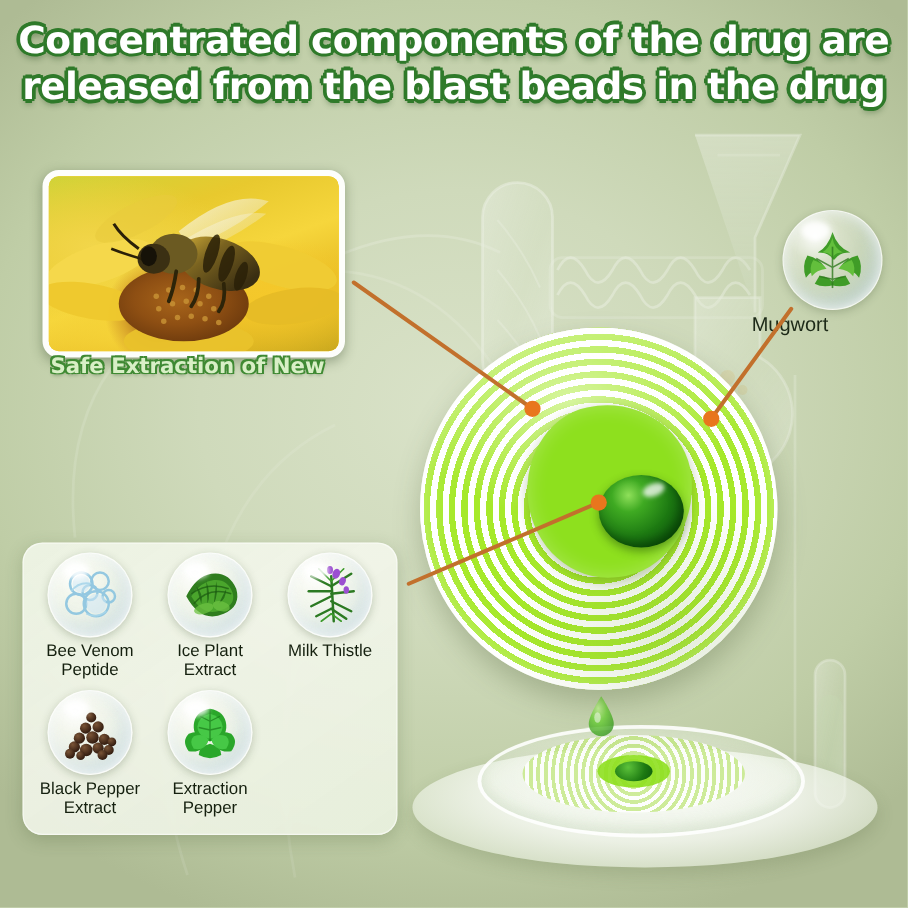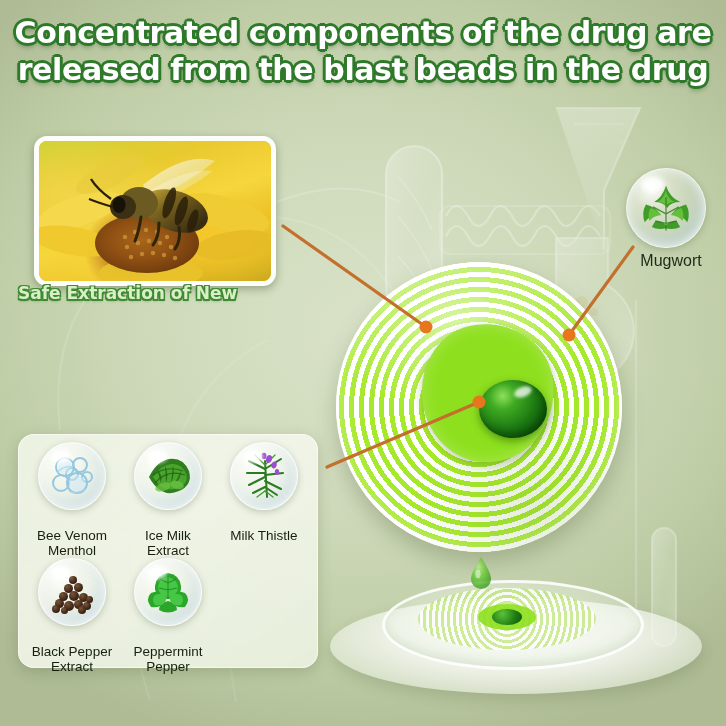--- a/index.html
+++ b/index.html
@@ -46,21 +46,21 @@
     background:
       radial-gradient(circle at 38% 78%, #8c5a12 0%, #b3791c 9%, #d9a52a 16%, rgba(217,165,42,0) 24%),
       radial-gradient(ellipse 60% 45% at 30% 88%, #f7d53a 0%, rgba(247,213,58,0) 60%),
       radial-gradient(ellipse 55% 50% at 78% 70%, #f6c92b 0%, rgba(246,201,43,0) 70%),
       radial-gradient(ellipse 70% 60% at 15% 40%, #f2d64a 0%, rgba(242,214,74,0) 70%),
       linear-gradient(160deg,#cfd337 0%,#e8c92e 28%,#f6d63c 52%,#e8bc24 74%,#c9a81e 100%);
   }
   .beesvg{position:absolute;left:0;top:0;width:232px;height:140px;}
 
   #bee-caption{
-    position:absolute;left:18px;top:283px;width:264px;text-align:left;z-index:23;
+    position:absolute;left:18px;top:283px;width:264px;text-align:center;z-index:23;
   }
   #bee-caption .cline{
     display:block;
     font-family:"DejaVu Sans", sans-serif;
     font-weight:bold;font-size:17px;line-height:21px;
     color:#d8efc6;
     text-shadow:
       -1.5px -1.5px 0 #3f8a33, 1.5px -1.5px 0 #3f8a33, -1.5px 1.5px 0 #3f8a33, 1.5px 1.5px 0 #3f8a33,
       0 2px 3px rgba(30,70,25,.4);
     white-space:nowrap;
@@ -76,21 +76,21 @@
       inset 0 0 12px rgba(255,255,255,.9),
       inset -5px -6px 14px rgba(150,180,200,.35),
       0 2px 7px rgba(50,70,40,.25);
     border:1px solid rgba(255,255,255,.75);
     overflow:hidden;
   }
   .bubble::after{content:"";position:absolute;left:18%;top:10%;width:30%;height:20%;
     border-radius:50%;background:rgba(255,255,255,.85);filter:blur(2px);}
   #mugwort .bubble{width:78px;height:78px;}
   #mugwort-label{
-    position:absolute;left:616px;top:252px;width:110px;text-align:center;
+    position:absolute;left:577px;top:252px;width:110px;text-align:center;
     font-size:16px;color:#1d2a18;z-index:24;
   }
 
   
   #patch-wrap{position:absolute;left:336px;top:262px;width:286px;height:290px;z-index:18;}
   #patch{
     position:absolute;inset:0;border-radius:50%;
     background:
       repeating-radial-gradient(circle at 50% 50%,
         #ffffff 0px, #ffffff 5px,
@@ -150,21 +150,21 @@
     border-radius:16px;
     background:linear-gradient(145deg, rgba(240,246,232,.90) 0%, rgba(245,248,238,.86) 45%, rgba(236,243,226,.88) 100%);
     box-shadow:0 4px 14px rgba(60,80,40,.22), inset 0 0 0 1px rgba(255,255,255,.55);
     backdrop-filter:blur(2px);
   }
   #ing-grid{position:absolute;inset:0;display:grid;
     grid-template-columns:repeat(3,1fr);grid-template-rows:repeat(2,1fr);
     padding:8px 6px 6px 6px;box-sizing:border-box;}
   .ing{display:flex;flex-direction:column;align-items:center;justify-content:flex-start;}
   .ing .bubble{width:66px;height:66px;margin-bottom:3px;}
-  .ing .ilabel{font-size:13.5px;line-height:15px;color:#15200f;text-align:center;margin-top:15px;}
+  .ing .ilabel{font-size:13.5px;line-height:15px;color:#15200f;text-align:center;}
 
   
   .leafy{position:absolute;inset:0;}
   .peppercorns i{position:absolute;border-radius:50%;
     background:radial-gradient(circle at 35% 30%, #7a5436, #3a2214 65%, #23140b);}
   .powder{position:absolute;left:8%;top:12%;width:84%;height:78%;border-radius:50% 50% 48% 52%;
     background:
       radial-gradient(circle at 35% 30%, #fde9b2 0%, #f6cf74 35%, #e9a93b 70%, #d98f25 100%);
     box-shadow:inset -3px -4px 8px rgba(170,110,20,.45);}
   .powder::after{content:"";position:absolute;inset:12% 18% 30% 14%;border-radius:50%;
@@ -372,21 +372,21 @@
                 <circle cx="38" cy="40" r="8"></circle>
             </g>
             <g stroke="#a9d6ea" stroke-width="1.4" fill="none" opacity="0.9">
               <path d="M18 30 q6 -8 16 -6"></path>
                 <path d="M30 48 q8 4 16 -2"></path>
             </g>
           </svg>
         </div>
         <div class="ilabel">
           <span>Bee Venom</span><br>
-          <span>Menthol</span>
+          <span>Peptide</span>
         </div>
       </div>
 
       <div class="ing">
         <div class="bubble">
           <svg class="leafy" viewBox="0 0 66 66">
             <g fill="#2f7d1e">
               <path d="M14 34 q8 -16 20 -18 q14 -2 20 12 q4 14 -10 20 q-18 8 -30 -14 Z"></path>
             </g>
             <g fill="#4aa52c">
@@ -399,21 +399,21 @@
               <path d="M20 40 q12 -14 30 -8"></path>
                 <path d="M18 32 q14 -10 30 -4"></path>
             </g>
             <g fill="#6cc242" opacity="0.75">
               <ellipse cx="28" cy="44" rx="8" ry="4" transform="rotate(-18 28 44)"></ellipse>
               <ellipse cx="42" cy="42" rx="7" ry="4" transform="rotate(14 42 42)"></ellipse>
             </g>
           </svg>
         </div>
         <div class="ilabel">
-          <span>Ice Milk</span><br>
+          <span>Ice Plant</span><br>
           <span>Extract</span>
         </div>
       </div>
 
       <div class="ing">
         <div class="bubble">
           <svg class="leafy" viewBox="0 0 66 66">
             <g stroke="#2c7a22" stroke-width="2" fill="none" stroke-linecap="round">
               <path d="M36 54 L34 18"></path>
               <path d="M34 26 L18 18"></path>
@@ -487,21 +487,21 @@
             <g stroke="#1b7a1b" stroke-width="1.1" fill="none" opacity="0.7">
               <path d="M33 15 L33 40"></path>
                 <path d="M33 24 L25 20"></path>
                 <path d="M33 24 L41 20"></path>
               <path d="M33 31 L24 29"></path>
                 <path d="M33 31 L42 29"></path>
             </g>
           </svg>
         </div>
         <div class="ilabel">
-          <span>Peppermint</span><br>
+          <span>Extraction</span><br>
           <span>Pepper</span>
         </div>
       </div>
 
 
     </div>
   </div>
 
   <svg id="pointers" viewBox="0 0 726 726">
     <g stroke="#c2702c" stroke-width="3.2" stroke-linecap="round" fill="none">

